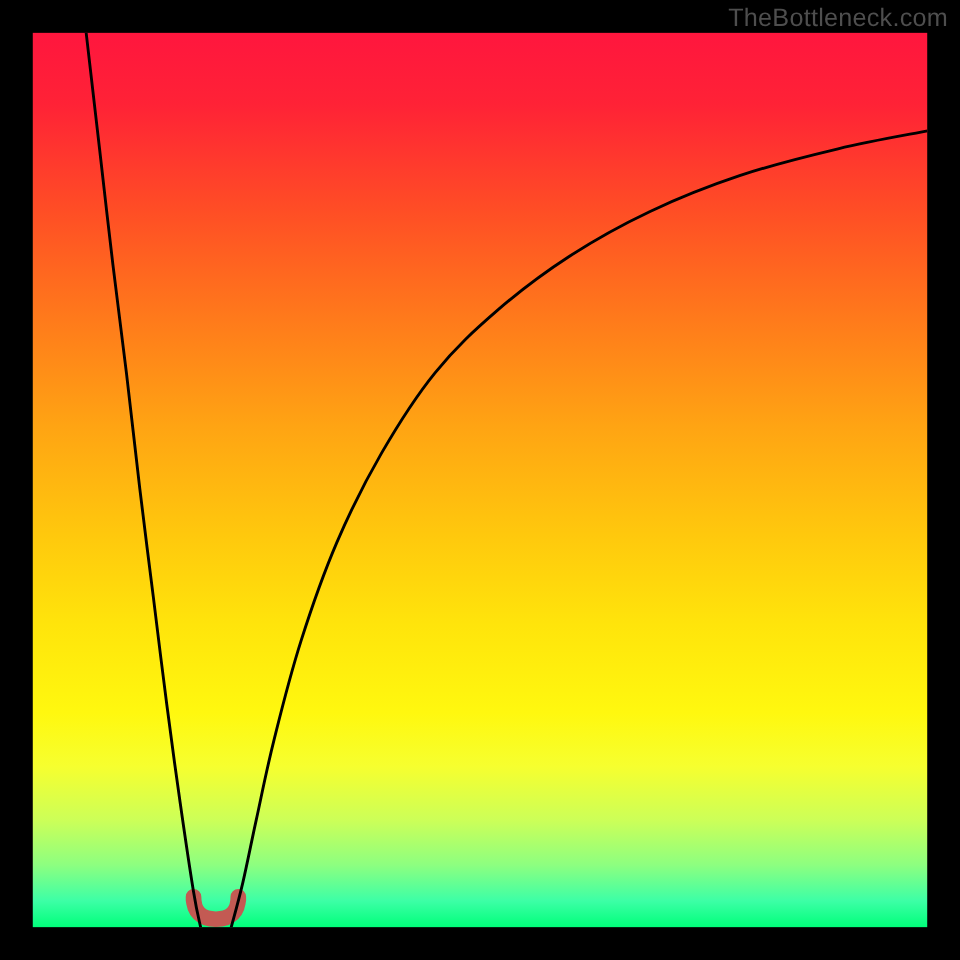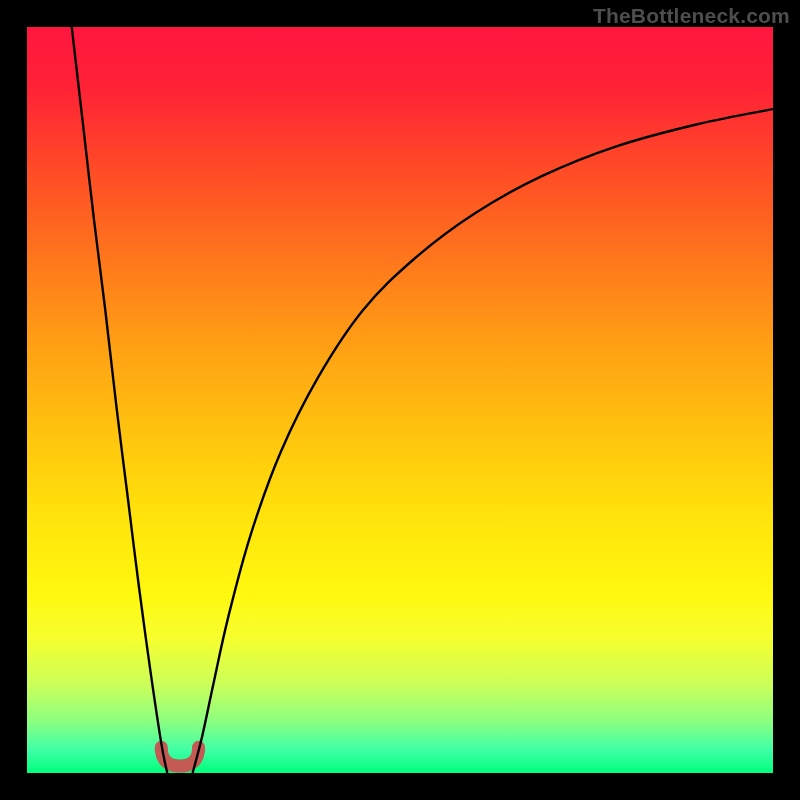--- a/index.html
+++ b/index.html
@@ -23,21 +23,21 @@
     width: 746px;
     height: 746px;
     overflow: hidden;
   }
   .watermark {
     position: absolute;
     top: 4px;
     right: 10px;
     color: #4e4e4e;
     font-size: 21px;
-    font-weight: 700;
+    font-weight: 400;
     letter-spacing: 0.2px;
     z-index: 10;
   }
   svg { display: block; }
 </style>
 </head>
 <body>
 
 <div class="frame">
 

